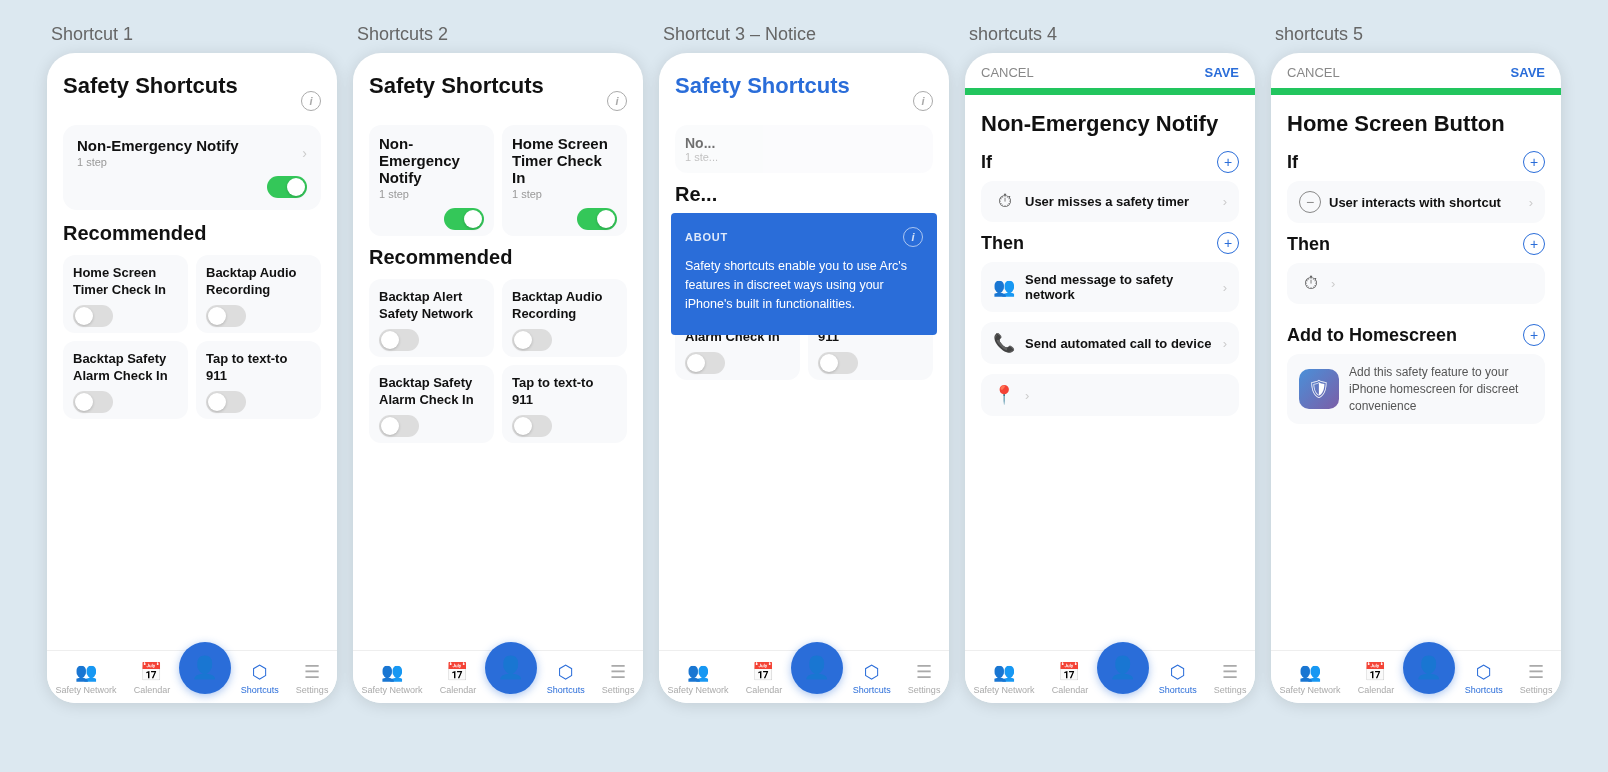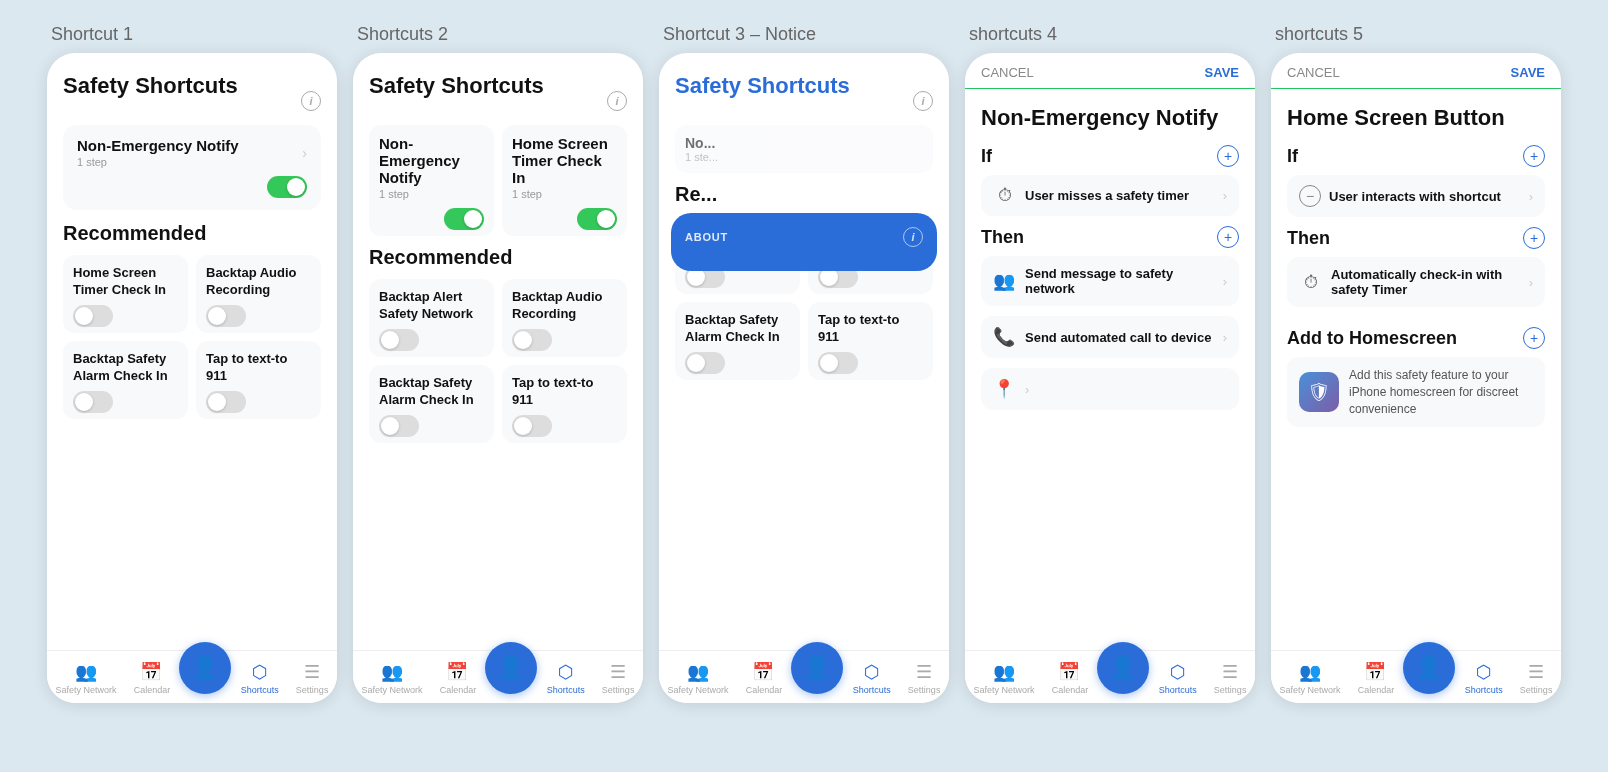--- a/index.html
+++ b/index.html
@@ -187,21 +187,21 @@
       box-shadow: 0 2px 8px rgba(42,109,217,0.4);
       cursor: pointer;
     }
     
     .about-overlay {
       position: absolute;
       top: 160px;
       left: 12px;
       right: 12px;
       background: #2a6dd9;
-      border-radius: 20px;
+      border-radius: 4px;
       padding: 14px;
       z-index: 10;
       color: #fff;
     }
     .about-header {
       display: flex;
       align-items: center;
       justify-content: space-between;
       margin-bottom: 10px;
     }
@@ -216,21 +216,21 @@
       color: #fff;
       line-height: 1.5;
       margin-bottom: 8px;
     }
     
     .top-bar {
       display: flex;
       align-items: center;
       justify-content: space-between;
       padding: 12px 16px 8px 16px;
-      border-bottom: 1px solid #22c55e;
+      border-bottom: 7px solid #22c55e;
     }
     .top-bar-btn {
       font-size: 13px;
       color: #888;
       font-weight: 500;
       cursor: pointer;
     }
     .top-bar-btn.save { color: #2a6dd9; font-weight: 600; }
     .detail-title {
       font-size: 22px;
@@ -519,20 +519,21 @@
           <div class="toggle off"></div>
         </div>
       </div>
     </div>
 
     <div class="about-overlay">
       <div class="about-header">
         <div class="about-label">ABOUT</div>
         <div class="info-icon" style="border-color:rgba(255,255,255,0.6);color:rgba(255,255,255,0.8)">i</div>
       </div>
+      <div class="about-text">Safety shortcuts enable you to use Arc's features in discreet ways using your iPhone's built in functionalities.</div>
     </div>
     <div class="bottom-nav">
       <div class="nav-item">
         <div class="nav-icon">👥</div>
         <div class="nav-label">Safety Network</div>
       </div>
       <div class="nav-item">
         <div class="nav-icon">📅</div>
         <div class="nav-label">Calendar</div>
       </div>
@@ -644,21 +645,20 @@
         </div>
       </div>
 
       <div class="section-header">
         <div class="section-name">Then</div>
         <div class="plus-icon">+</div>
       </div>
       <div class="condition-card">
         <div class="condition-row">
           <div class="condition-icon">⏱</div>
-          <div class="condition-text">Automatically check-in with safety Timer</div>
           <div class="condition-chevron">›</div>
         </div>
       </div>
 
       <div style="height:10px"></div>
       <div class="section-header">
         <div class="section-name">Add to Homescreen</div>
         <div class="plus-icon">+</div>
       </div>
       <div class="add-homescreen-card">

